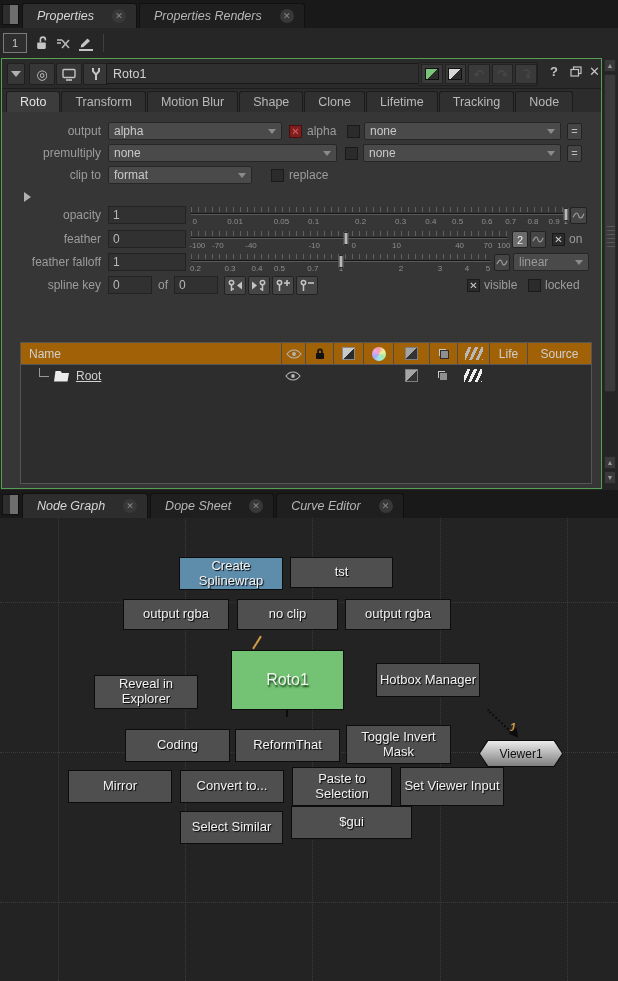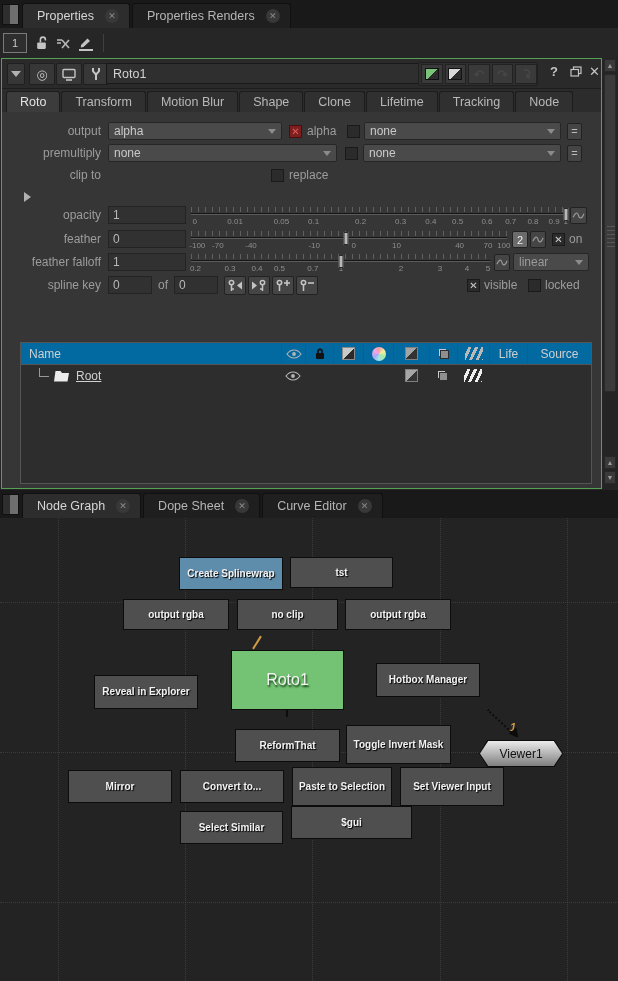--- a/index.html
+++ b/index.html
@@ -3,21 +3,21 @@
 <meta charset="utf-8">
 <style>
   * { margin:0; padding:0; box-sizing:border-box; }
   html,body { background:#1b1b1b; }
   body { font-family:"Liberation Sans","DejaVu Sans",sans-serif; }
   .app { position:relative; width:618px; height:981px; background:#252525; overflow:hidden; }
 
   
   .tabbar { position:absolute; left:0; width:618px; height:28px; background:#191919; display:flex; align-items:flex-end; }
   .pane-ic { width:17px; height:21px; margin:0 3px 3px 2px; background:linear-gradient(90deg,#2e2e2e 0 50%,#6e6e6e 50% 100%); border:1px solid #101010; }
-  .tab { height:25px; display:flex; align-items:center; gap:11px; padding:0 10px 0 14px; background:#1f1f1f; color:#b5b5b5; font-size:12.5px; border:1px solid #101010; border-bottom:none; border-radius:3px 3px 0 0; margin-right:2px; }
+  .tab { height:25px; display:flex; align-items:center; gap:18px; padding:0 10px 0 14px; background:#1f1f1f; color:#b5b5b5; font-size:12.5px; border:1px solid #101010; border-bottom:none; border-radius:3px 3px 0 0; margin-right:2px;font-style:italic; }
   .tab.active { background:#2d2d2d; color:#d6d6d6; }
   .tab .x { width:14px; height:14px; border-radius:50%; background:#383838; color:#8a8a8a; font-size:9px; line-height:14px; text-align:center; }
 
   
   .ptool { position:absolute; top:28px; left:0; width:618px; height:30px; background:#262626; display:flex; align-items:center; gap:8px; padding-left:3px; }
   .ptool .cnt { width:24px; height:20px; background:#2e2e2e; border:1px solid #7a7a7a; color:#c9c9c9; font-size:11px; text-align:center; }
   .ptool .sep { width:1px; height:18px; background:#3f3f3f; margin-left:2px; }
   .ico { display:inline-flex; align-items:center; justify-content:center; }
 
   
@@ -54,21 +54,21 @@
   
   .slider { position:absolute; top:0; height:22px; }
   .slider .ticks { position:absolute; top:1px; left:0; right:0; height:5px; background:repeating-linear-gradient(90deg,#606060 0 1px,transparent 1px 7px); }
   .slider .track { position:absolute; top:7px; left:0; right:0; height:2px; background:#161616; border-bottom:1px solid #5a5a5a; }
   .slider .tlabels { position:absolute; top:11px; left:0; right:0; height:10px; }
   .slider .tk { position:absolute; transform:translateX(-50%); font-size:8px; color:#8f8f8f; white-space:nowrap; }
   .slider .handle { position:absolute; top:2px; width:5px; height:13px; background:#b8b8b8; border:1px solid #2a2a2a; transform:translateX(-50%); }
 
   
   .rtable { position:absolute; left:18px; top:230px; width:572px; height:142px; background:#2d2d2d; border:1px solid #555; }
-  .thead { display:flex; height:22px; background:#0369a1; border-bottom:1px solid #555; align-items:center; }
+  .thead { display:flex; height:22px; background:#a16207; border-bottom:1px solid #555; align-items:center; }
   .trow { display:flex; height:21px; align-items:center; }
   .tc { height:100%; display:flex; align-items:center; justify-content:center; border-left:1px solid #4c4c4c; font-size:12px; color:#cfcfcf; }
   .tc.name { flex:1; justify-content:flex-start; padding-left:8px; border-left:none; }
   .trow .tc { border-left:none;text-decoration:underline; }
   .w24{width:24px}.w28{width:28px}.w30{width:30px}.w36{width:36px}.w32{width:32px}.w38{width:38px}.w64{width:64px}
   .halfsq { width:13px; height:13px; border:1px solid #8a8a8a; background:linear-gradient(135deg,#c9c9c9 0 50%,#2a2a2a 50% 100%); }
   .gradsq { width:13px; height:13px; border:1px solid #808080; background:linear-gradient(135deg,#a5a5a5 0 50%,#333 50% 100%); }
   .wheel { width:14px; height:14px; border-radius:50%; background:conic-gradient(#f4a0a0,#f4f0a0,#a8eaa0,#a0e8ea,#a8a8f2,#eea6ee,#f4a0a0); }
   .layers { position:relative; width:10px; height:10px; }
   .layers:before { content:""; position:absolute; left:0; top:0; width:7px; height:7px; background:#c9c9c9; }
@@ -80,21 +80,21 @@
   
   .vscroll { position:absolute; top:58px; left:603px; width:14px; height:432px; background:#242424; }
   .sarr { position:absolute; left:1px; width:12px; height:13px; background:#3a3a3a; border:1px solid #272727; color:#9a9a9a; font-size:7px; text-align:center; line-height:12px; }
   .sthumb { position:absolute; left:1px; top:16px; width:12px; height:318px; background:#3b3b3b; border:1px solid #2a2a2a; border-radius:2px; }
   .sgrip { position:absolute; left:2px; top:150px; width:8px; height:22px; background:repeating-linear-gradient(0deg,#585858 0 1px,transparent 1px 4px); }
 
   
   .graph { position:absolute; top:518px; left:0; width:618px; height:463px; background:#232323; overflow:hidden; }
   .gridv { position:absolute; top:0; bottom:0; width:0; border-left:1px dotted #5a5a5a; opacity:.45; }
   .gridh { position:absolute; left:0; right:0; height:0; border-top:1px dotted #5a5a5a; opacity:.45; }
-  .node { position:absolute; background:#4f4f4f; border:1px solid #0c0c0c; color:#f2f2f2; font-size:10px; font-weight:bold; display:flex; align-items:center; justify-content:center; text-align:center; line-height:1.15; text-shadow:1px 1px 1px #000; padding:2px; }
+  .node { position:absolute; background:#4f4f4f; border:1px solid #0c0c0c; color:#f2f2f2; font-size:13px; font-weight:normal; display:flex; align-items:center; justify-content:center; text-align:center; line-height:1.15; text-shadow:1px 1px 1px #000; padding:2px; }
   .node.blue { background:#5e8cab; }
   .node.green { background:#74c274; font-size:16px; font-weight:normal; text-shadow:1px 2px 2px #0a3a0a; }
   .stub { position:absolute; width:2px; height:15px; background:#cf9b44; transform:rotate(32deg); }
   .outstub { position:absolute; width:2px; height:7px; background:#0d0d0d; }
   .conn { position:absolute; width:40px; border-top:2px dotted #0c0c0c; transform-origin:left top; transform:rotate(43deg); }
   .connhead { position:absolute; width:0; height:0; border:5px solid transparent; border-top:9px solid #0c0c0c; transform:rotate(-40deg); }
   .viewer-shell { position:absolute; }
   .viewer-shape { position:absolute; inset:0; background:linear-gradient(#ebebeb,#7f7f7f); clip-path:polygon(10% 0,90% 0,100% 50%,90% 100%,10% 100%,0 50%); display:flex; align-items:center; justify-content:center; color:#111; font-size:12px; }
   .viewer-border { position:absolute; inset:-1px; background:#0c0c0c; clip-path:polygon(10% 0,90% 0,100% 50%,90% 100%,10% 100%,0 50%); }
   .innum { position:absolute; color:#cf9b44; font-size:11px; font-weight:bold; font-style:italic; }
@@ -227,20 +227,24 @@
         <span class="cb" style="left:343px"></span>
         <div class="dd" style="left:361px;width:198px;">
           <span>none</span>
             <span class="arr"></span>
         </div>
         <span class="eqbtn" style="left:565px">=</span>
       </div>
 
       <div class="prow" style="top:54px">
         <span class="lab">clip to</span>
+        <div class="dd" style="left:106px;width:144px;">
+          <span>format</span>
+            <span class="arr"></span>
+        </div>
         <span class="cb" style="left:269px"></span>
         <span class="txt" style="left:287px">replace</span>
       </div>
 
       <div class="prow" style="top:76px">
         <span class="tri-right" style="position:absolute;left:18px;top:4px;"></span>
       </div>
 
       <div class="prow" style="top:94px">
         <span class="lab">opacity</span>
@@ -480,20 +484,21 @@
     <div class="node" style="left:123px;top:81px;width:106px;height:31px;">output rgba</div>
     <div class="node" style="left:237px;top:81px;width:101px;height:31px;">no clip</div>
     <div class="node" style="left:345px;top:81px;width:106px;height:31px;">output rgba</div>
     <div class="node" style="left:94px;top:145px;width:104px;height:34px;margin-top:12px;">Reveal in Explorer</div>
 
     <div class="stub" style="left:256px;top:117px;"></div>
     <div class="node green" style="left:231px;top:132px;width:113px;height:60px;">Roto1</div>
     <div class="outstub" style="left:286px;top:192px;"></div>
 
     <div class="node" style="left:376px;top:145px;width:104px;height:34px;">Hotbox Manager</div>
+    <div class="node" style="left:125px;top:211px;width:105px;height:33px;">Coding</div>
     <div class="node" style="left:235px;top:211px;width:105px;height:33px;">ReformThat</div>
     <div class="node" style="left:346px;top:207px;width:105px;height:39px;">Toggle Invert Mask</div>
     <div class="node" style="left:68px;top:252px;width:104px;height:33px;">Mirror</div>
     <div class="node" style="left:180px;top:252px;width:104px;height:33px;">Convert to...</div>
     <div class="node" style="left:292px;top:249px;width:100px;height:39px;">Paste to Selection</div>
     <div class="node" style="left:400px;top:249px;width:104px;height:39px;">Set Viewer Input</div>
     <div class="node" style="left:180px;top:293px;width:103px;height:33px;">Select Similar</div>
     <div class="node" style="left:291px;top:288px;width:121px;height:33px;">$gui</div>
 
     <div class="conn" style="left:488px;top:191px;"></div>

